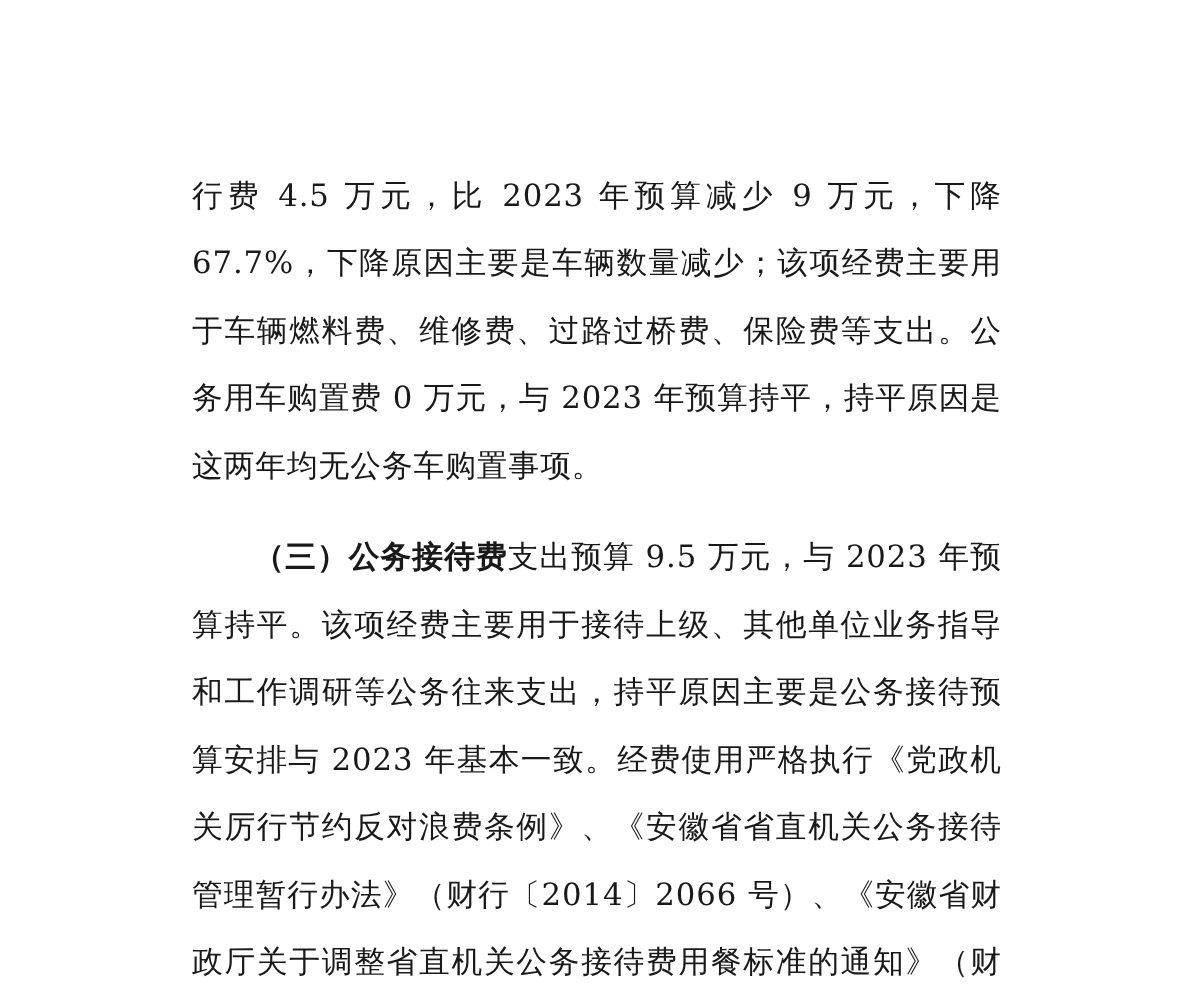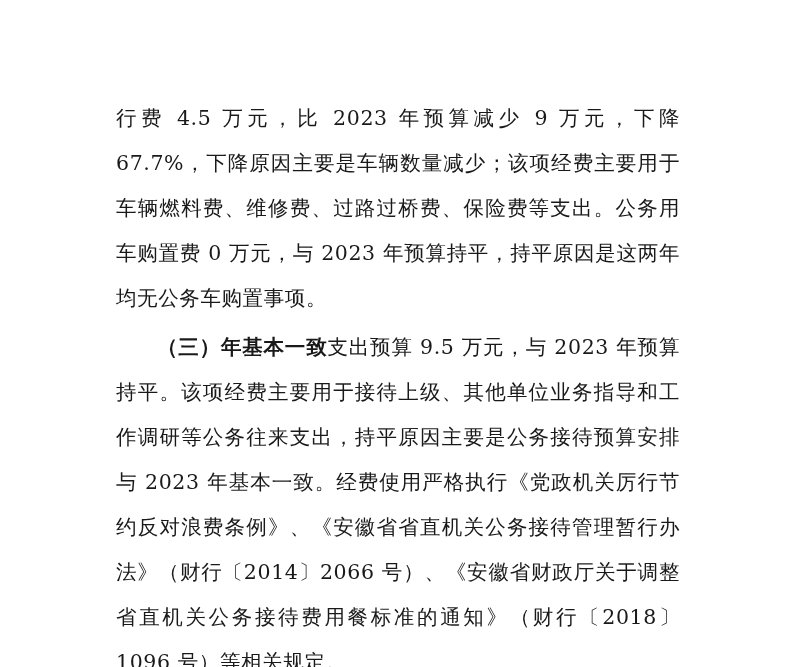--- a/index.html
+++ b/index.html
@@ -23,21 +23,21 @@
   }
   .doc-body {
     font-size: 20.5px;
     line-height: 45px;
     text-align: justify;
     text-justify: inter-ideograph;
     letter-spacing: 0.6px;
     color: #191919;
   }
   .para {
-    margin: 4px;
+    margin: 16px;
   }
   .para + .para {
     margin-top: 0px;
   }
   .indent {
     text-indent: 2em;
   }
   .bold-head {
     font-weight: bold;
   }
@@ -46,17 +46,17 @@
 <body>
 
 <div class="page">
   <div class="doc-body">
 
     <p class="para">
       <span>行费 4.5 万元，比 2023 年预算减少 9 万元，下降 67.7%，下降原因主要是车辆数量减少；该项经费主要用于车辆燃料费、维修费、过路过桥费、保险费等支出。公务用车购置费 0 万元，与 2023 年预算持平，持平原因是这两年均无公务车购置事项。</span>
     </p>
 
     <p class="para indent">
-      <span class="bold-head">（三）年基本一致</span><span>支出预算 9.5 万元，与 2023 年预算持平。该项经费主要用于接待上级、其他单位业务指导和工作调研等公务往来支出，持平原因主要是公务接待预算安排与 2023 年基本一致。经费使用严格执行《党政机关厉行节约反对浪费条例》、《安徽省省直机关公务接待管理暂行办法》（财行〔2014〕2066 号）、《安徽省财政厅关于调整省直机关公务接待费用餐标准的通知》（财行〔2018〕1096 号）等相关规定。</span>
+      <span class="bold-head">（三）公务接待费</span><span>支出预算 9.5 万元，与 2023 年预算持平。该项经费主要用于接待上级、其他单位业务指导和工作调研等公务往来支出，持平原因主要是公务接待预算安排与 2023 年基本一致。经费使用严格执行《党政机关厉行节约反对浪费条例》、《安徽省省直机关公务接待管理暂行办法》（财行〔2014〕2066 号）、《安徽省财政厅关于调整省直机关公务接待费用餐标准的通知》（财行〔2018〕1096 号）等相关规定。</span>
     </p>
 
   </div>
 </div>
 
 </body></html>

